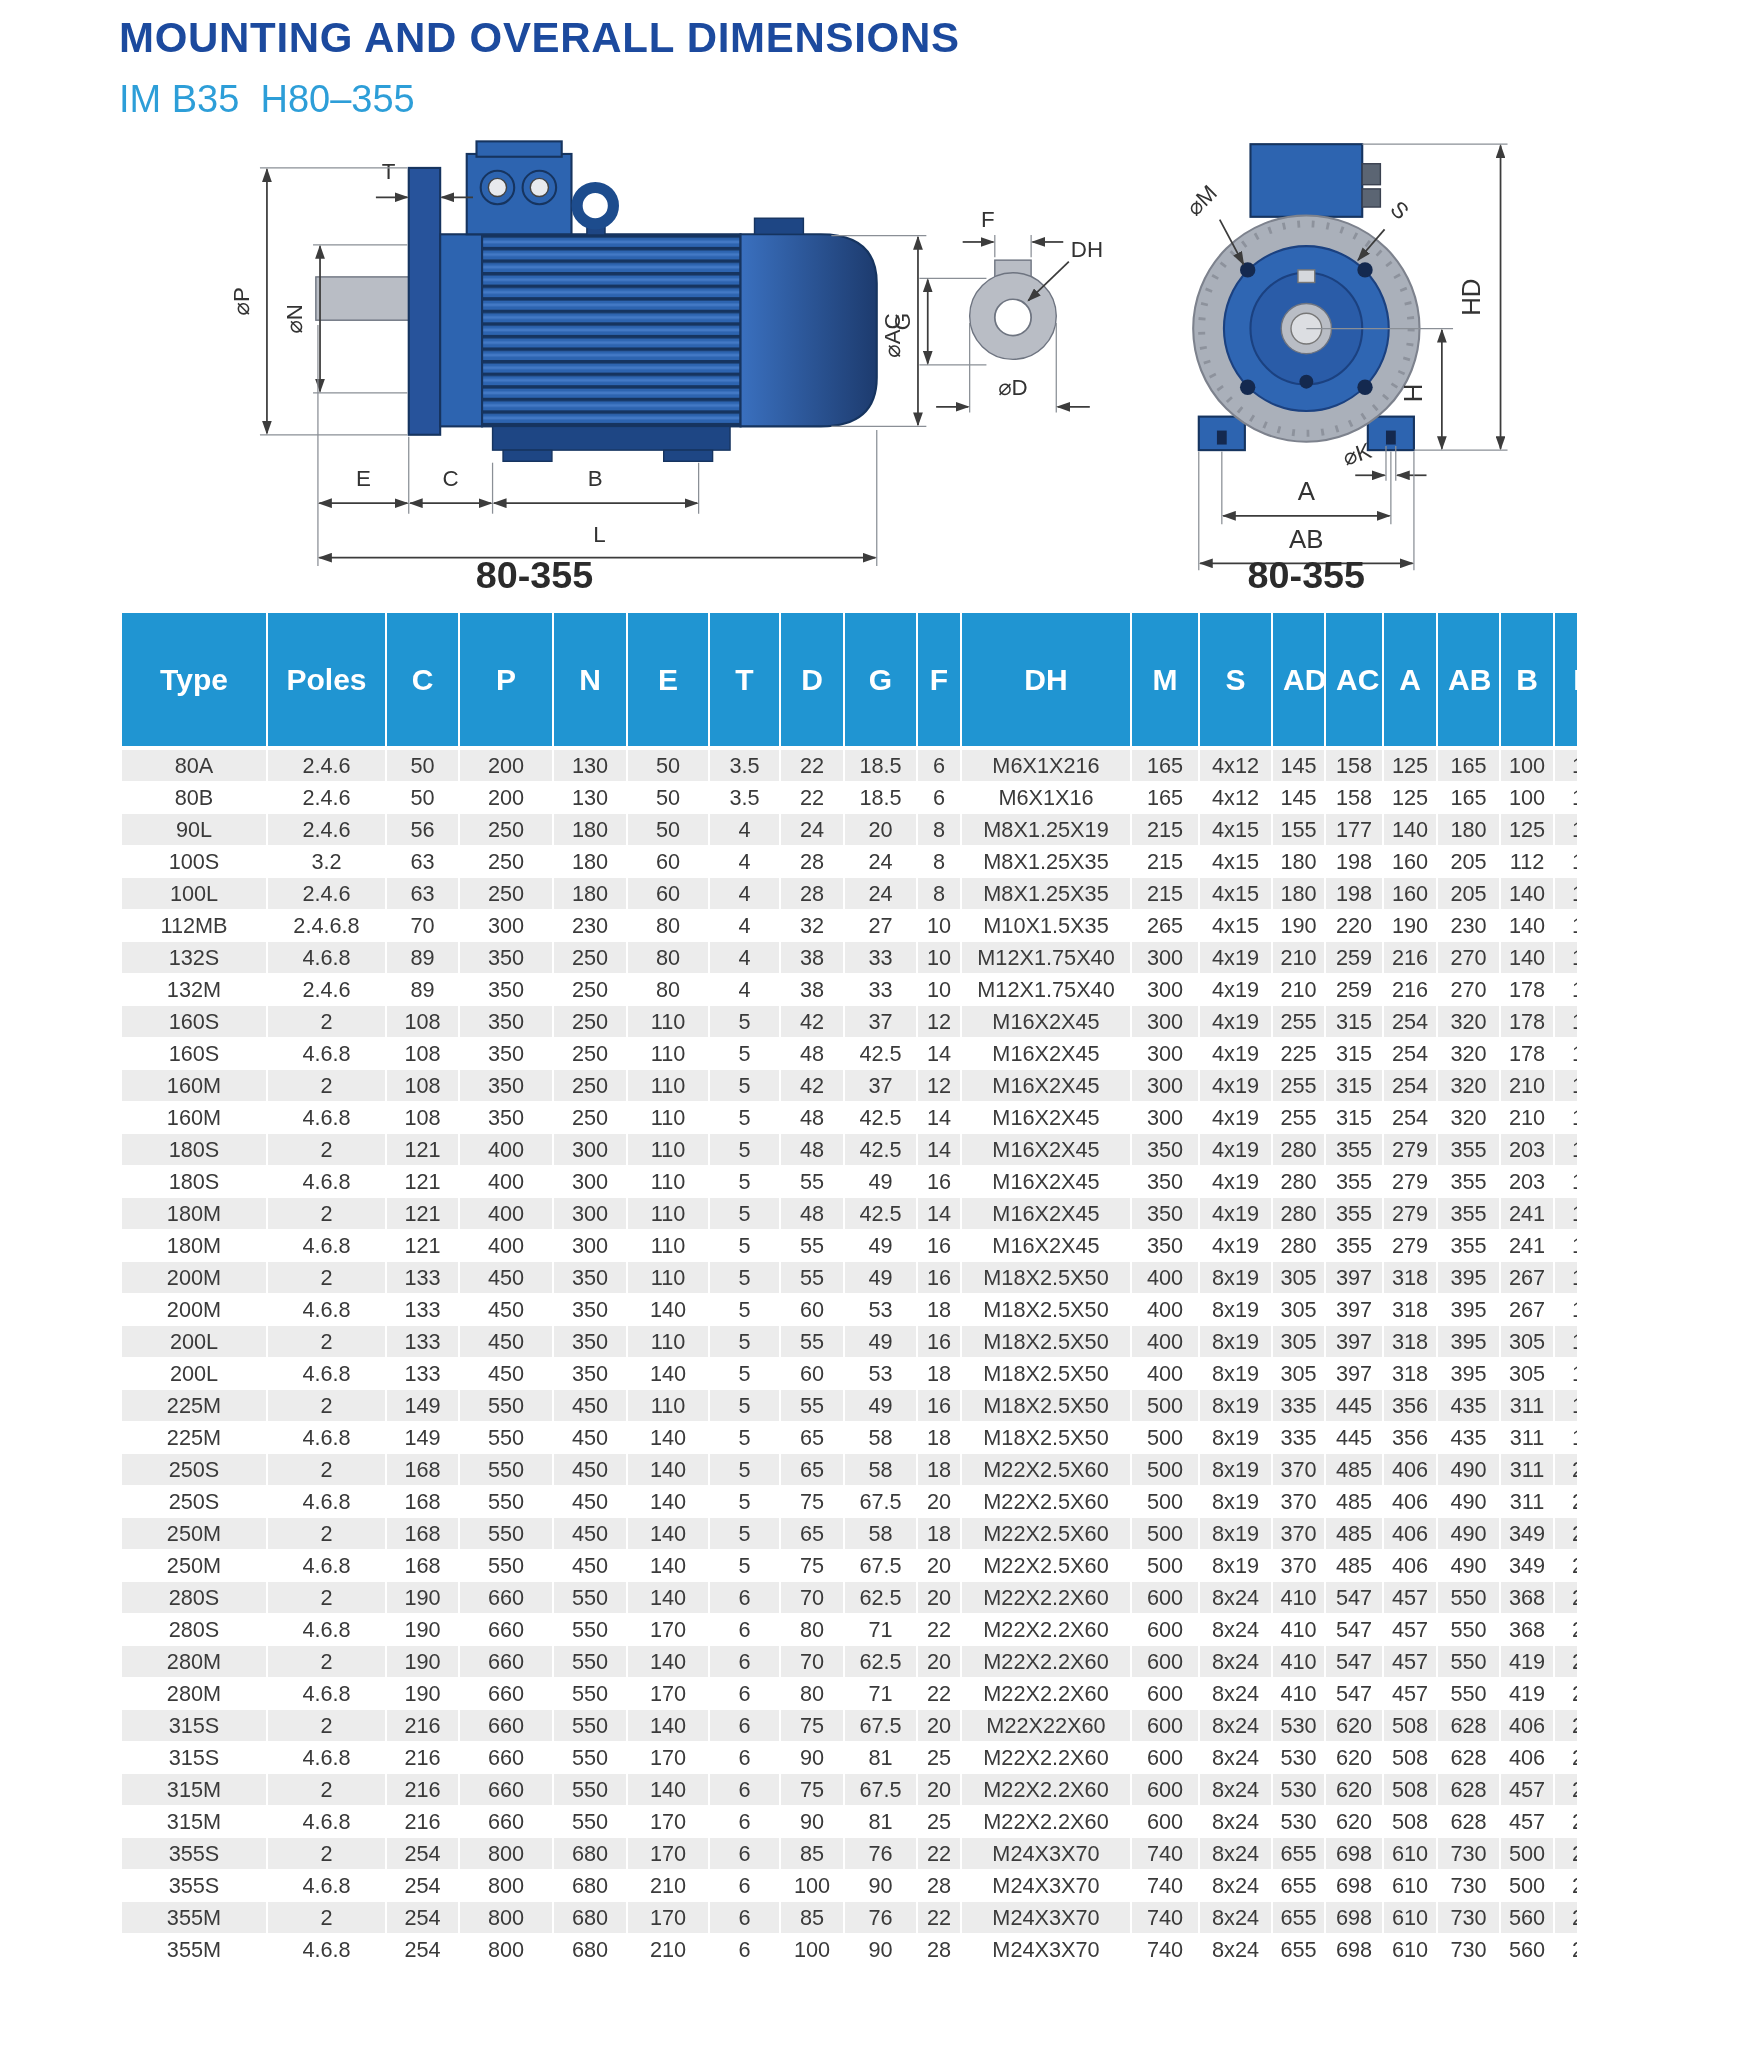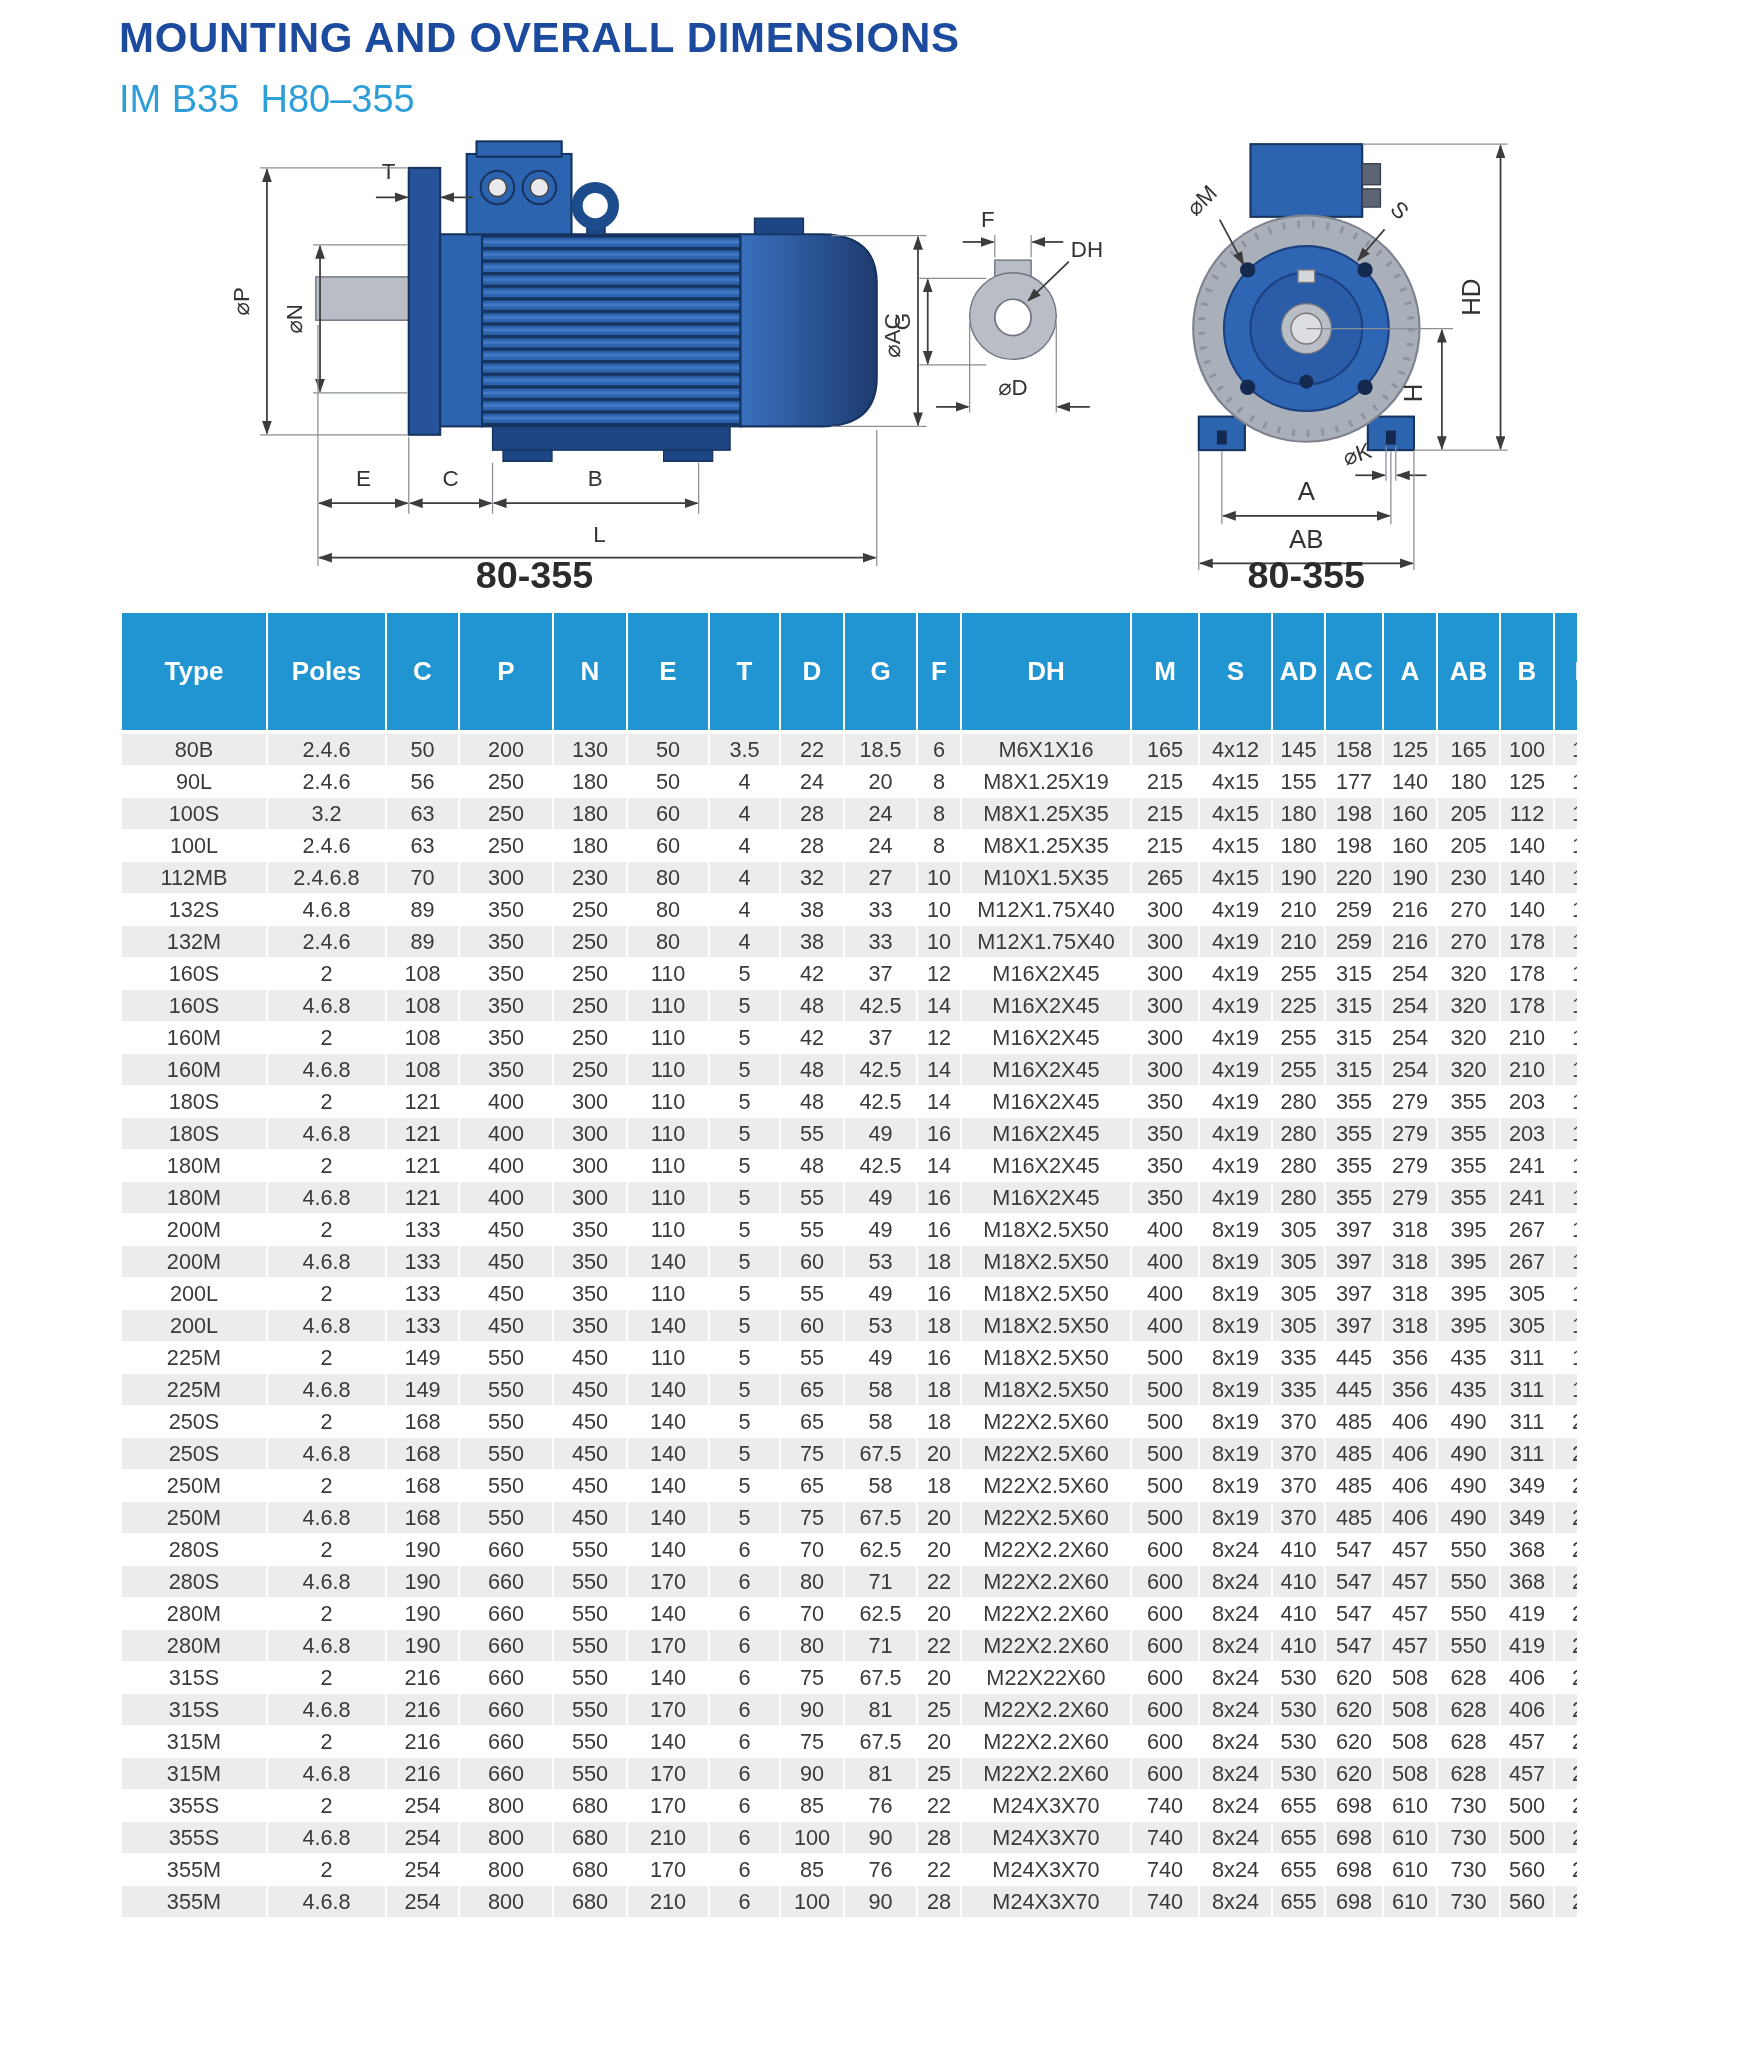--- a/index.html
+++ b/index.html
@@ -21,22 +21,22 @@
   .dim{stroke:var(--dim-line,#3c3c3c);stroke-width:2.5;fill:none;}
   .ext{stroke:#8a8f96;stroke-width:1.8;fill:none;}
   .lbl{fill:#333333;font-size:32px;text-anchor:middle;font-family:"Liberation Sans",sans-serif;}
   .lbl-lg{font-size:37px;}
   .cap{fill:var(--caption,#2b2b2b);font-size:54px;font-weight:bold;text-anchor:middle;
        font-family:"Liberation Sans",sans-serif;}
 
   table.dims{position:absolute;left:122px;top:613px;width:1489px;border-collapse:collapse;
              table-layout:fixed;}
   table.dims thead th{background:var(--table-header-bg,#2095d2);color:var(--table-header-text,#fff);
-             font-size:26px;font-weight:bold;height:113px;text-align:center;vertical-align:middle;
-             border-left:2.1px solid #fff;border-bottom:4.2px solid #fff;padding:2px;}
+             font-size:30px;font-weight:bold;height:113px;text-align:center;vertical-align:middle;
+             border-left:2.1px solid #fff;border-bottom:4.2px solid #fff;padding:10px;}
   table.dims thead th:first-child{border-left:none;}
   table.dims tbody td{font-size:21.7px;color:var(--cell-text,#3a3a3a);height:31px;text-align:center;
              vertical-align:middle;border-left:2.1px solid #fff;border-top:1.4px solid #fff;padding:0;
              white-space:nowrap;overflow:hidden;}
   table.dims tbody td:first-child{border-left:none;}
   table.dims tbody tr:nth-child(odd){background:var(--row-stripe,#ececec);}
   table.dims tbody tr:nth-child(even){background:#ffffff;}
 </style>
 </head>
 <body>
@@ -244,20 +244,41 @@
           <th>AD</th>
           <th>AC</th>
           <th>A</th>
           <th>AB</th>
           <th>B</th>
           <th>K</th>
         </tr>
     </thead>
     <tbody>
         <tr>
+          <td>80A</td>
+          <td>2.4.6</td>
+          <td>50</td>
+          <td>200</td>
+          <td>130</td>
+          <td>50</td>
+          <td>3.5</td>
+          <td>22</td>
+          <td>18.5</td>
+          <td>6</td>
+          <td>M6X1X216</td>
+          <td>165</td>
+          <td>4x12</td>
+          <td>145</td>
+          <td>158</td>
+          <td>125</td>
+          <td>165</td>
+          <td>100</td>
+          <td>10</td>
+        </tr>
+        <tr>
           <td>80B</td>
           <td>2.4.6</td>
           <td>50</td>
           <td>200</td>
           <td>130</td>
           <td>50</td>
           <td>3.5</td>
           <td>22</td>
           <td>18.5</td>
           <td>6</td>

